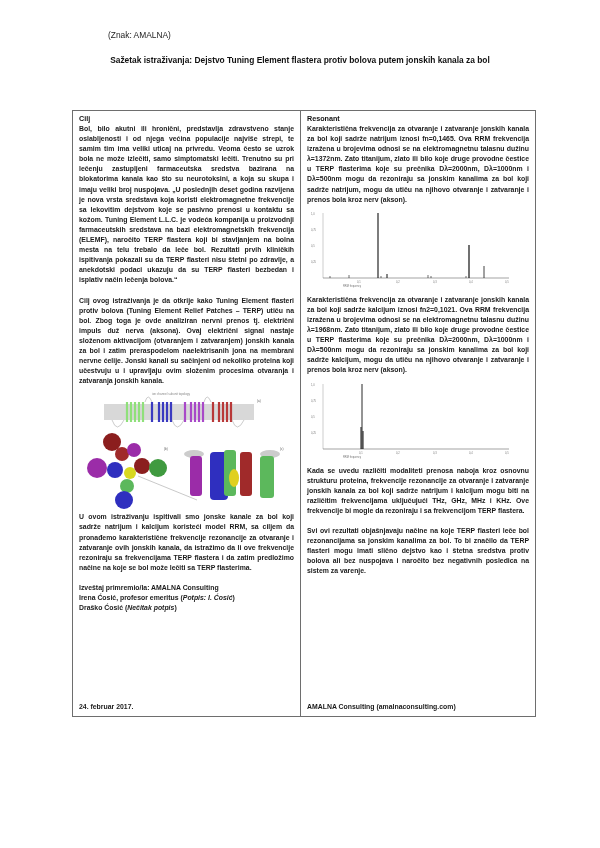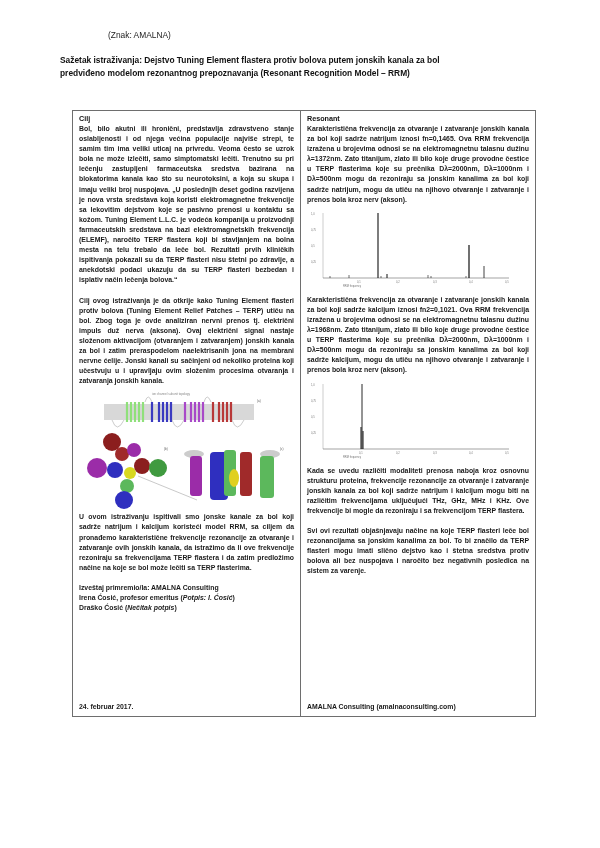--- a/index.html
+++ b/index.html
@@ -9,21 +9,21 @@
     font-family: "Liberation Sans", sans-serif;
     color: #111;
     overflow: hidden;
   }
   .sign {
     position: absolute; left: 72px; top: 30px;
     font-size: 8.4px; color: #222; margin-left: 36px;
   }
   .title {
     position: absolute; left: 60px; top: 54px; width: 480px;
-    text-align: left; font-weight: bold; font-size: 8.4px; line-height: 13px;
+    text-align: center; font-weight: bold; font-size: 8.4px; line-height: 13px;
   }
   .table {
     position: absolute; left: 72px; top: 110px;
     width: 464px; height: 607px;
     border: 1px solid #6e6e6e;
     display: flex;
   }
   .col {
     height: 100%; padding: 3px 6px 0 6px; position: relative;
   }
@@ -44,21 +44,20 @@
   .footer-left { position: absolute; left: 6px; bottom: 4px; }
   .footer-right { position: absolute; left: 6px; bottom: 4px; }
   em.sig { font-style: italic; }
 </style>
 </head>
 <body>
 
 <div class="sign">(Znak: AMALNA)</div>
 <div class="title">
   <div>Sažetak istraživanja: Dejstvo Tuning Element flastera protiv bolova putem jonskih kanala za bol</div>
-  <div>predviđeno modelom rezonantnog prepoznavanja (Resonant Recognition Model – RRM)</div>
 </div>
 
 <div class="table">
 
   <div class="col left">
     <div class="h">Cilj</div>
     <p class="t">Bol, bilo akutni ili hronični, predstavlja zdravstveno stanje oslabljenosti i od njega većina populacije najviše strepi, te samim tim ima veliki uticaj na privredu. Veoma često se uzrok bola ne može izlečiti, samo simptomatski lečiti. Trenutno su pri lečenju zastupljeni farmaceutska sredstva bazirana na blokatorima kanala kao što su neurotoksini, a koja su skupa i imaju veliki broj nuspojava. „U poslednjih deset godina razvijena je nova vrsta sredstava koja koristi  elektromagnetne frekvencije sa lekovitim dejstvom koje se pasivno prenosi u kontaktu sa kožom. Tuning Element L.L.C. je vodeća kompanija u proizvodnji farmaceutskih sredstava na bazi elektromagnetskih frekvencija (ELEMF), naročito TERP flastera koji bi stavljanjem na bolna mesta na telu trebalo da leče bol. Rezultati prvih kliničkih ispitivanja pokazali su da TERP flasteri nisu štetni po zdravlje, a anekdotski podaci ukazuju da su TERP  flasteri bezbedan i isplativ način lečenja bolova.“</p>
     <div class="gap"></div>
     <p class="t">Cilj ovog istraživanja je da otkrije kako Tuning Element flasteri protiv bolova (Tuning Element Relief Patches – TERP) utiču na bol. Zbog toga je ovde analiziran nervni prenos  tj. električni impuls duž nerva (aksona). Ovaj električni signal nastaje složenom aktivacijom (otvaranjem i zatvaranjem) jonskih kanala za bol i zatim preraspodelom naelektrisanih jona na membrani nervne ćelije. Jonski kanali su sačinjeni od nekoliko proteina koji učestvuju u i upravljaju ovim složenim procesima otvaranja i zatvaranja jonskih kanala.</p>
 

